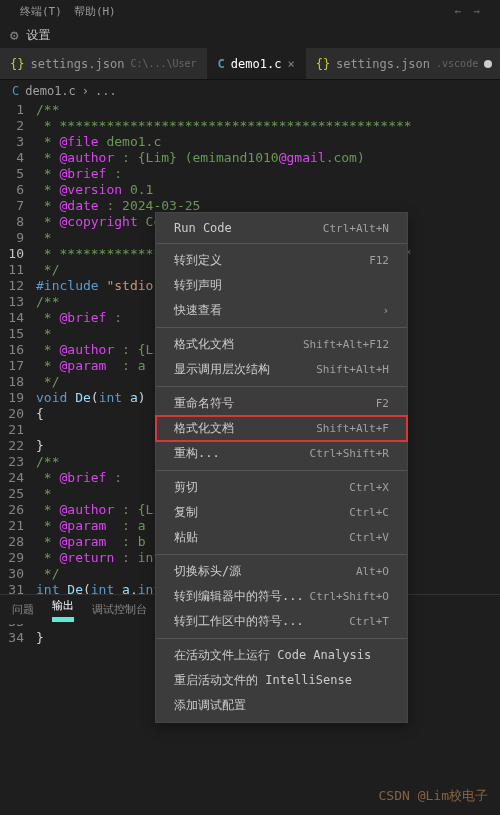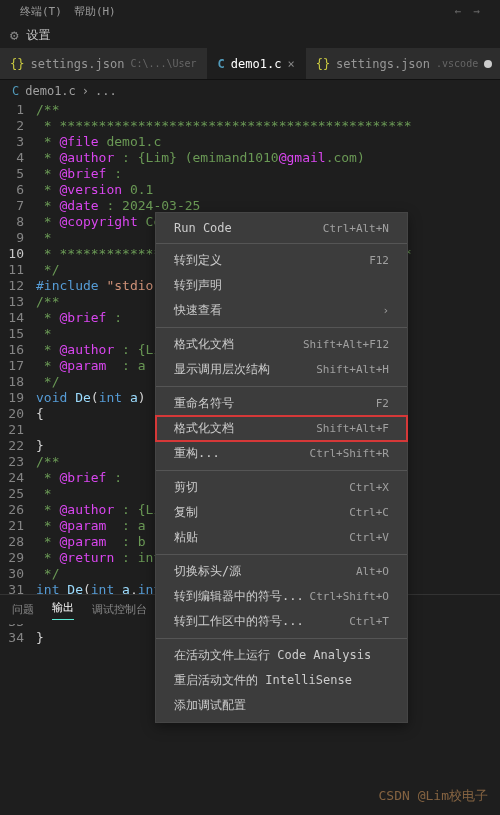--- a/index.html
+++ b/index.html
@@ -121,21 +121,21 @@
   height: 30px;
   display: flex;
   gap: 18px;
   padding: 0 12px;
   align-items: center;
   border-top: 1px solid #333;
   font-size: 11px;
   color: #888;
   background: #1e1e1e;
 }
-.panel-tabs .ptab.active { color: #fff; border-bottom: 1px solid #5eead4; padding-bottom: 4px; }
+.panel-tabs .ptab.active { color: #fff; border-bottom: 5px solid #5eead4; padding-bottom: 4px; }
 
 .watermark {
   position: absolute;
   bottom: 10px;
   right: 12px;
   color: #b08050;
   font-size: 13px;
   opacity: 0.7;
 }
 </style>

